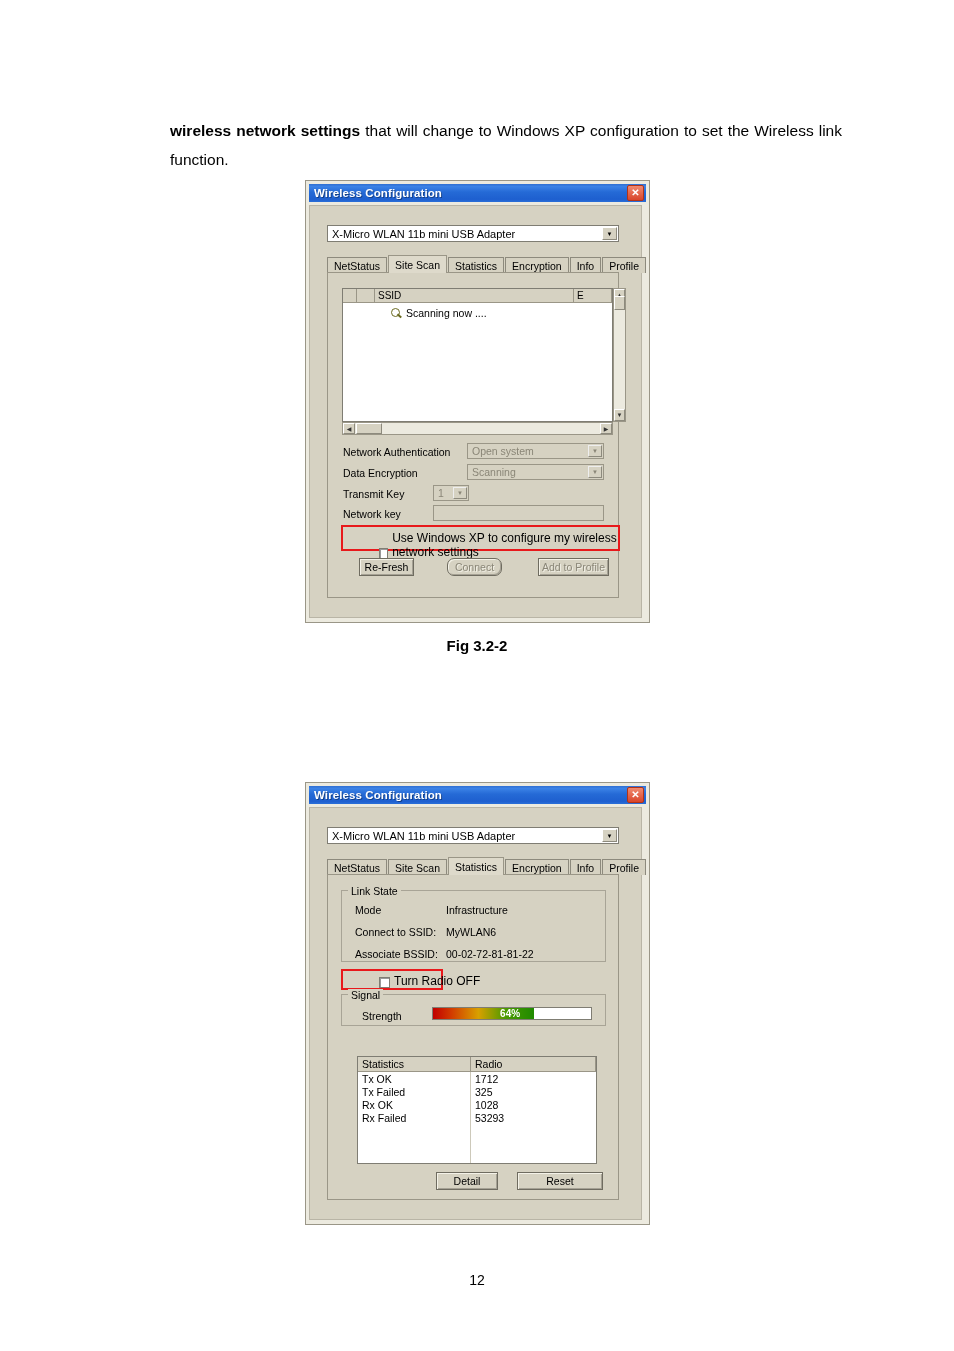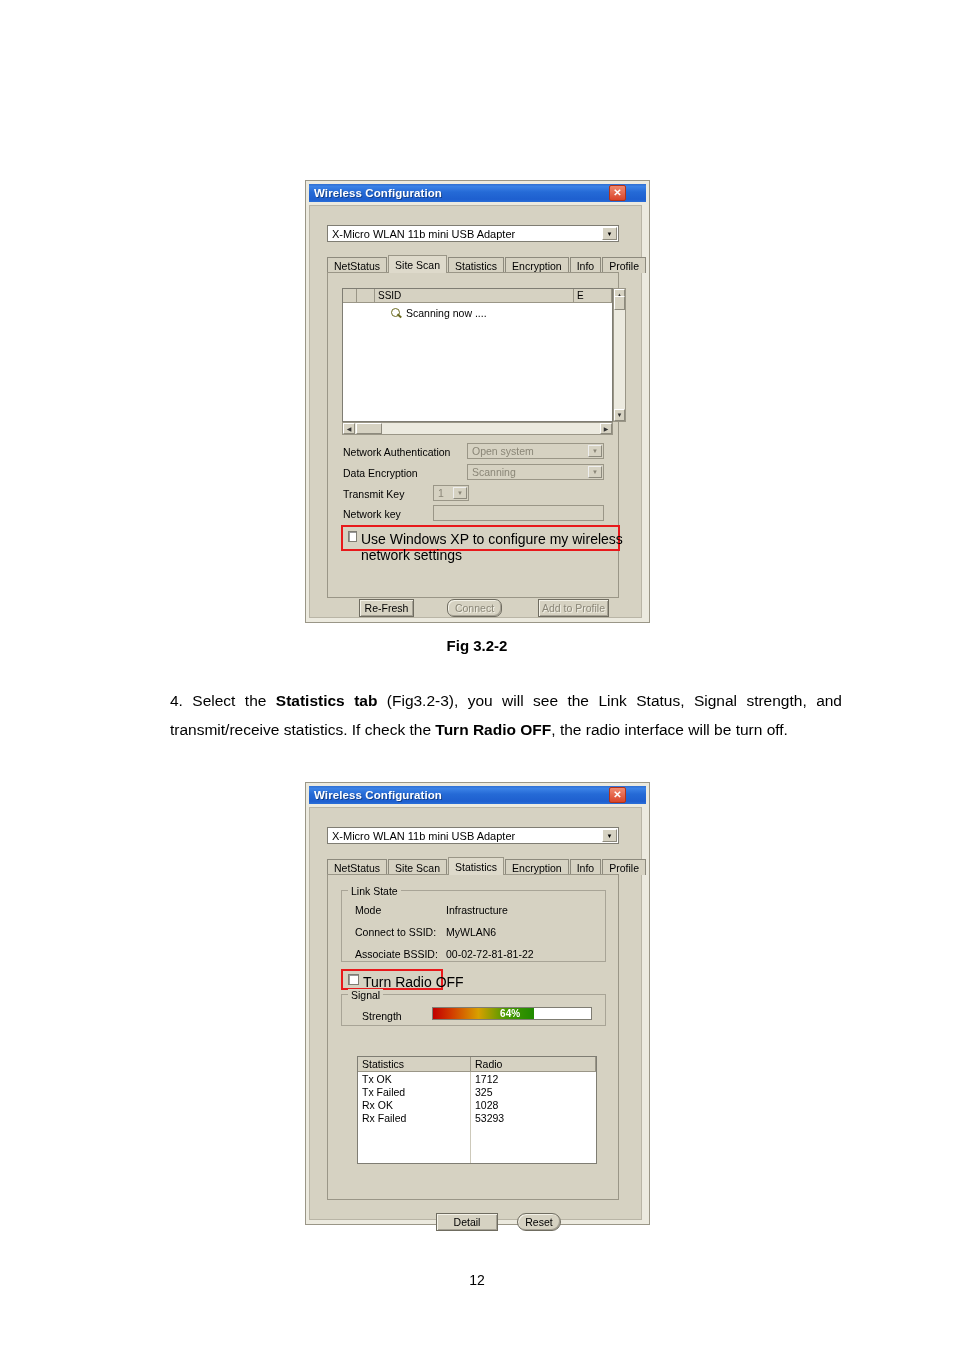--- a/index.html
+++ b/index.html
@@ -34,21 +34,21 @@
     position:absolute;
     background:#eceadf;
     border:1px solid #9a9687;
     box-sizing:border-box;
     padding:3px;
   }
   .titlebar{
     height:18px;
     background:linear-gradient(to bottom,#2f6fd2 0%,#3b82e6 14%,#256ad6 45%,#1e5fcf 85%,#2a6fd8 100%);
     display:flex;align-items:center;
-    padding:0 20px 0 5px;
+    padding:0 2px 0 5px;
     color:#fff;
   }
   .titlebar .t-text{
     font-size:11.5px;font-weight:bold;
     letter-spacing:.1px;
     text-shadow:1px 1px 0 rgba(0,0,0,.35);
     flex:1;
     white-space:nowrap;
   }
   .closebtn{
@@ -161,25 +161,25 @@
   .field .arrow{
     position:absolute;right:1px;top:1px;width:14px;height:12px;background:#d6d2c2;
     border:1px solid #8d8a7d;border-top-color:#eee;border-left-color:#eee;
     display:flex;align-items:center;justify-content:center;font-size:6px;color:#8a8677;box-sizing:border-box;
   }
   .btn{
     position:absolute;height:18px;background:#d6d2c2;
     border:1px solid #6f6c60;
     box-shadow:inset 1px 1px 0 #f4f2e8, inset -1px -1px 0 #a5a194;
     box-sizing:border-box;font-size:10.5px;
-    display:flex;align-items:center;justify-content:center;margin-top:41px;
+    display:flex;align-items:center;justify-content:center;
   }
   .btn.disabled{color:#8a8677;text-shadow:1px 1px 0 #f0eee4;}
   .chk{
-    position:absolute;display:flex;align-items:flex-start;font-size:14px;
+    position:absolute;display:flex;align-items:flex-end;font-size:12px;margin-left:31px;
   }
   .chk .box{
     width:11px;height:11px;background:#fff;border:1px solid #7f7d73;
     box-shadow:inset 1px 1px 0 #999;
     margin-right:4px;box-sizing:border-box;
   }
   .redbox{
     position:absolute;border:2px solid #e8191b;box-sizing:border-box;
   }
   .cursor{
@@ -222,20 +222,23 @@
   .st-row div{box-sizing:border-box;display:flex;align-items:center;padding-left:4px;}
   .st-row .c1{width:113px;border-right:1px solid #cdc9ba;}
   .st-row .c2{flex:1;}
   .st-empty{height:13px;border-top:0;}
 </style>
 </head>
 <body>
 
 <div class="page">
 
+  <div class="para p1">
+    <b>wireless network settings</b><span> that will change to Windows XP configuration to set the Wireless link function.</span>
+  </div>
 
   <div class="dlg-outer" style="left:305px;top:180px;width:345px;height:443px;">
     <div class="titlebar">
       <div class="t-text">Wireless Configuration</div>
       <div class="closebtn">✕</div>
     </div>
 
     <div class="body" style="position:absolute;left:3px;top:24px;width:333px;height:413px;">
 
       <div class="combo" style="left:17px;top:19px;width:292px;">
@@ -316,23 +319,20 @@
 
       <div class="btn" style="left:49px;top:352px;width:55px;">Re-Fresh</div>
       <div class="btn disabled" style="left:137px;top:352px;width:55px;border-radius:7px;">Connect</div>
       <div class="btn disabled" style="left:228px;top:352px;width:71px;">Add to Profile</div>
 
     </div>
   </div>
 
   <div class="figcap">Fig 3.2-2</div>
 
-  <div class="para p2">
-    <span>4. Select the </span><b>Statistics tab</b><span> (Fig3.2-3), you will see the Link Status, Signal strength, and transmit/receive statistics. If check the </span><b>Turn Radio OFF</b><span>, the radio interface will be turn off.</span>
-  </div>
 
   <div class="dlg-outer" style="left:305px;top:782px;width:345px;height:443px;">
     <div class="titlebar">
       <div class="t-text">Wireless Configuration</div>
       <div class="closebtn">✕</div>
     </div>
 
     <div class="body" style="position:absolute;left:3px;top:24px;width:333px;height:413px;">
 
       <div class="combo" style="left:17px;top:19px;width:292px;">
@@ -406,19 +406,19 @@
           <div class="c1"></div>
             <div class="c2"></div>
         </div>
         <div class="st-row st-empty">
           <div class="c1"></div>
             <div class="c2"></div>
         </div>
       </div>
 
       <div class="btn" style="left:126px;top:364px;width:62px;">Detail</div>
-      <div class="btn" style="left:207px;top:364px;width:44px;border-radius:9px;">Reset</div>
+      <div class="btn" style="left:207px;top:364px;width:86px;">Reset</div>
 
     </div>
   </div>
 
   <div class="pagenum">12</div>
 </div>
 
 </body></html>

